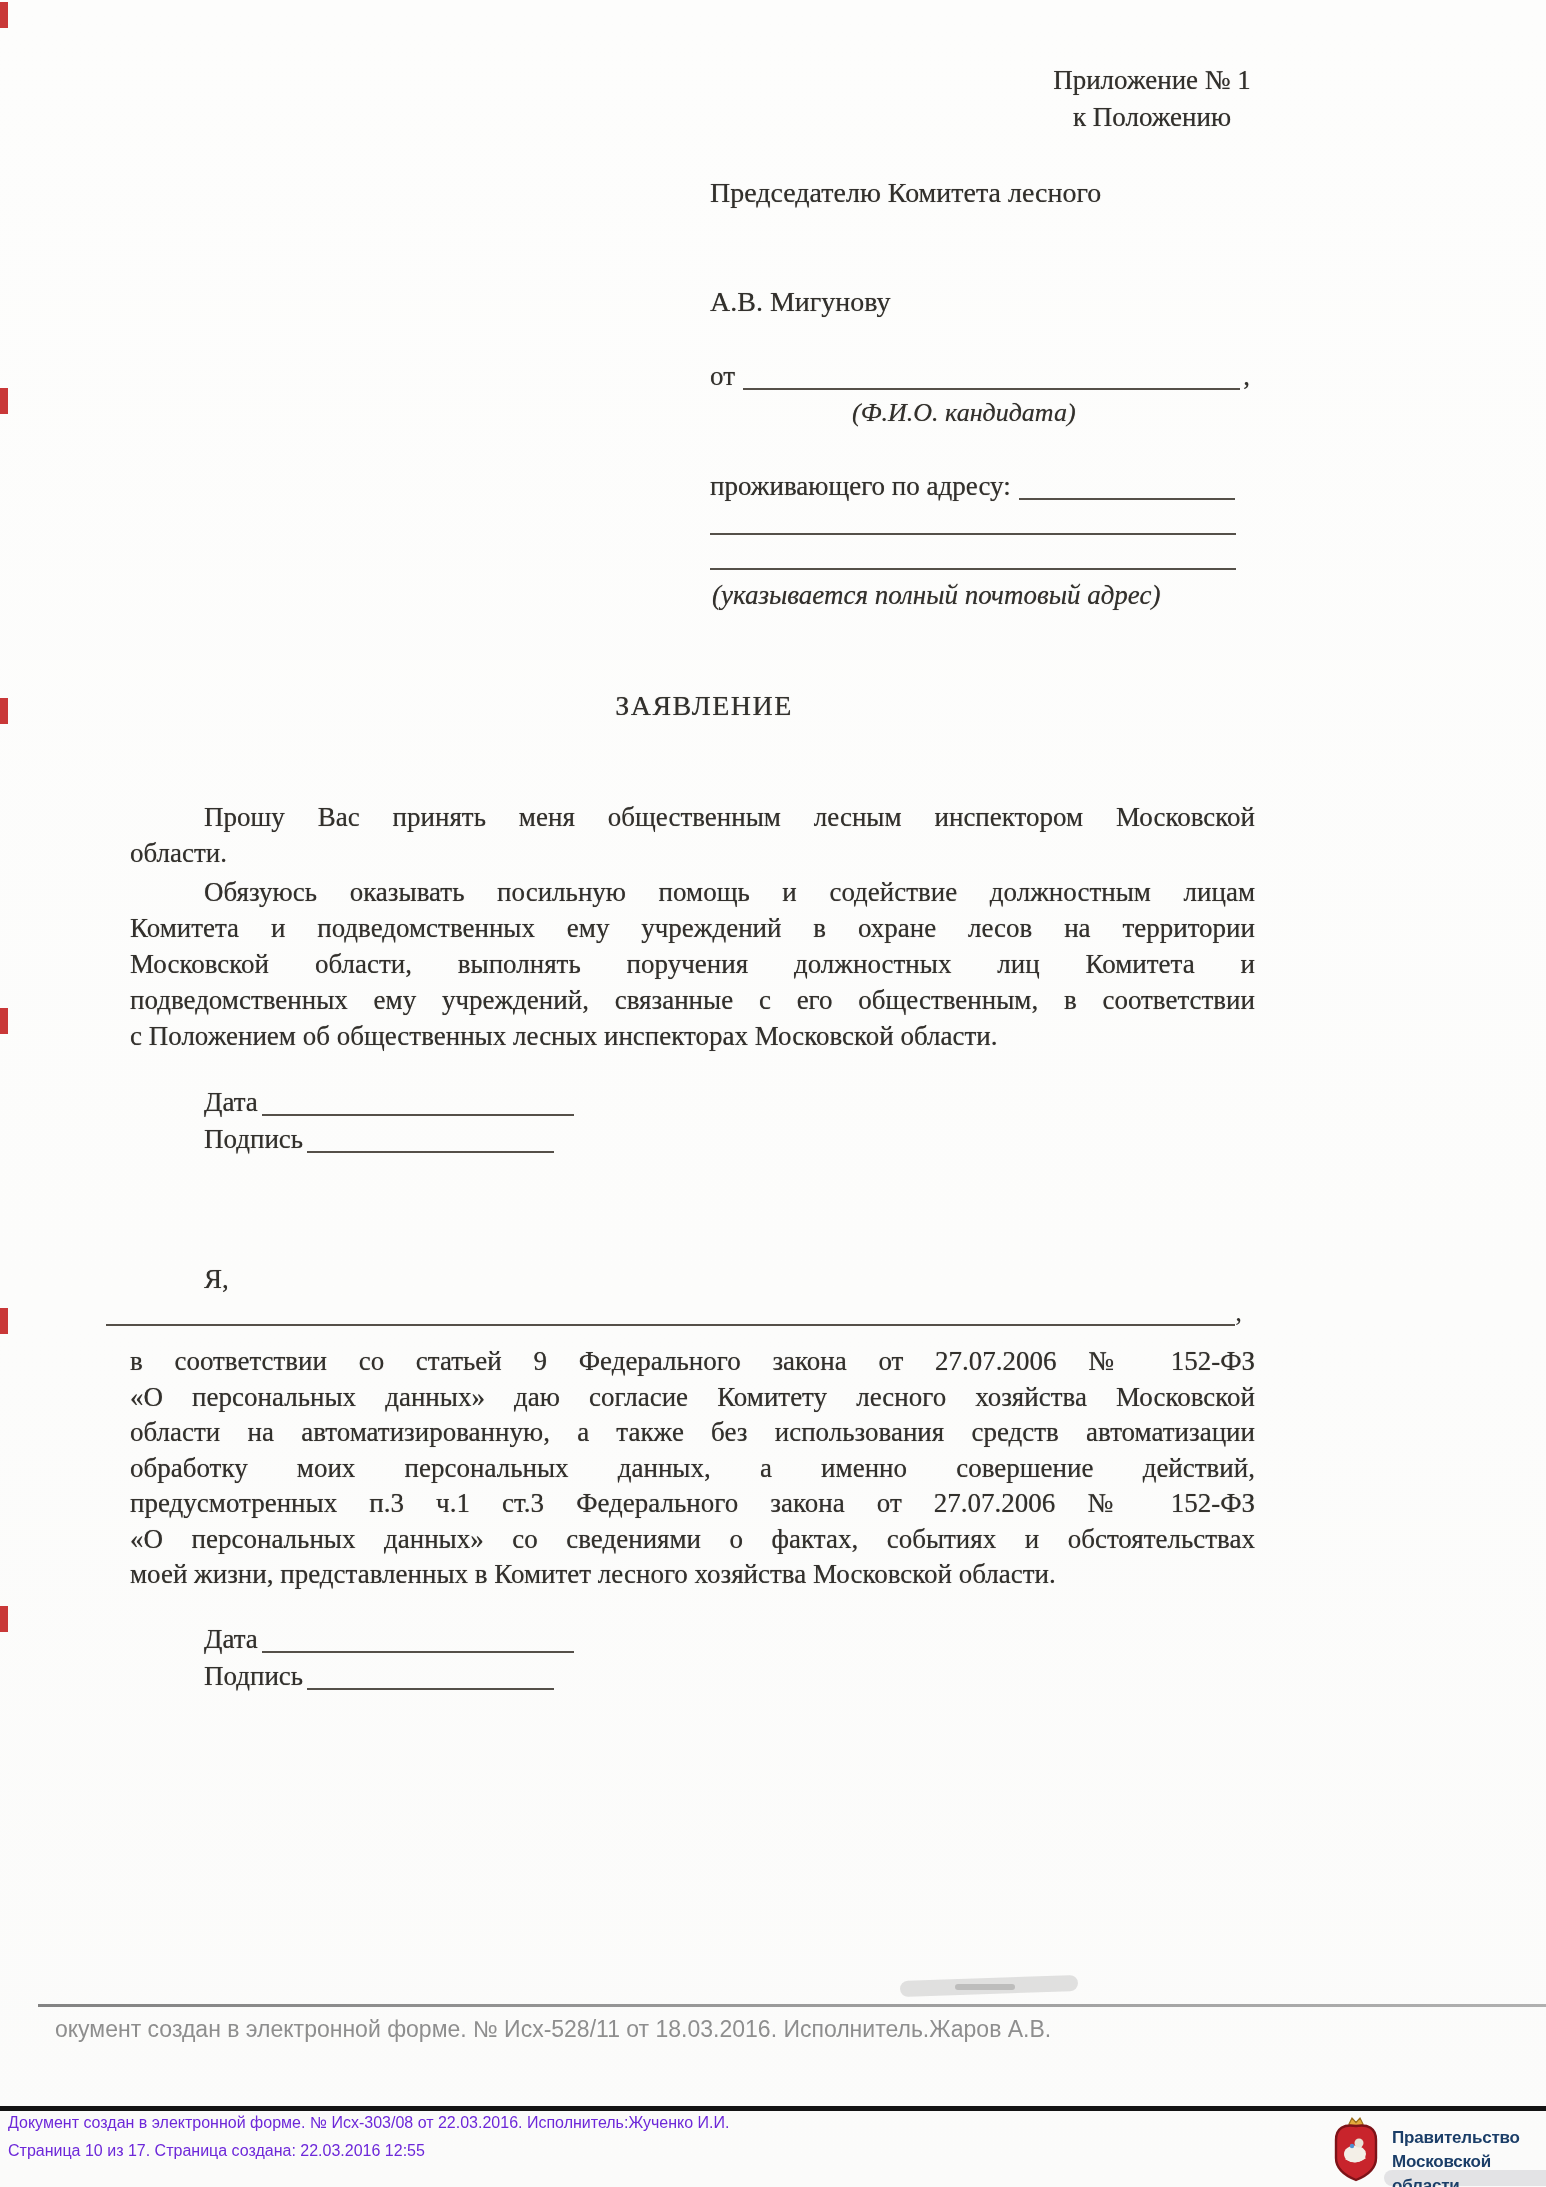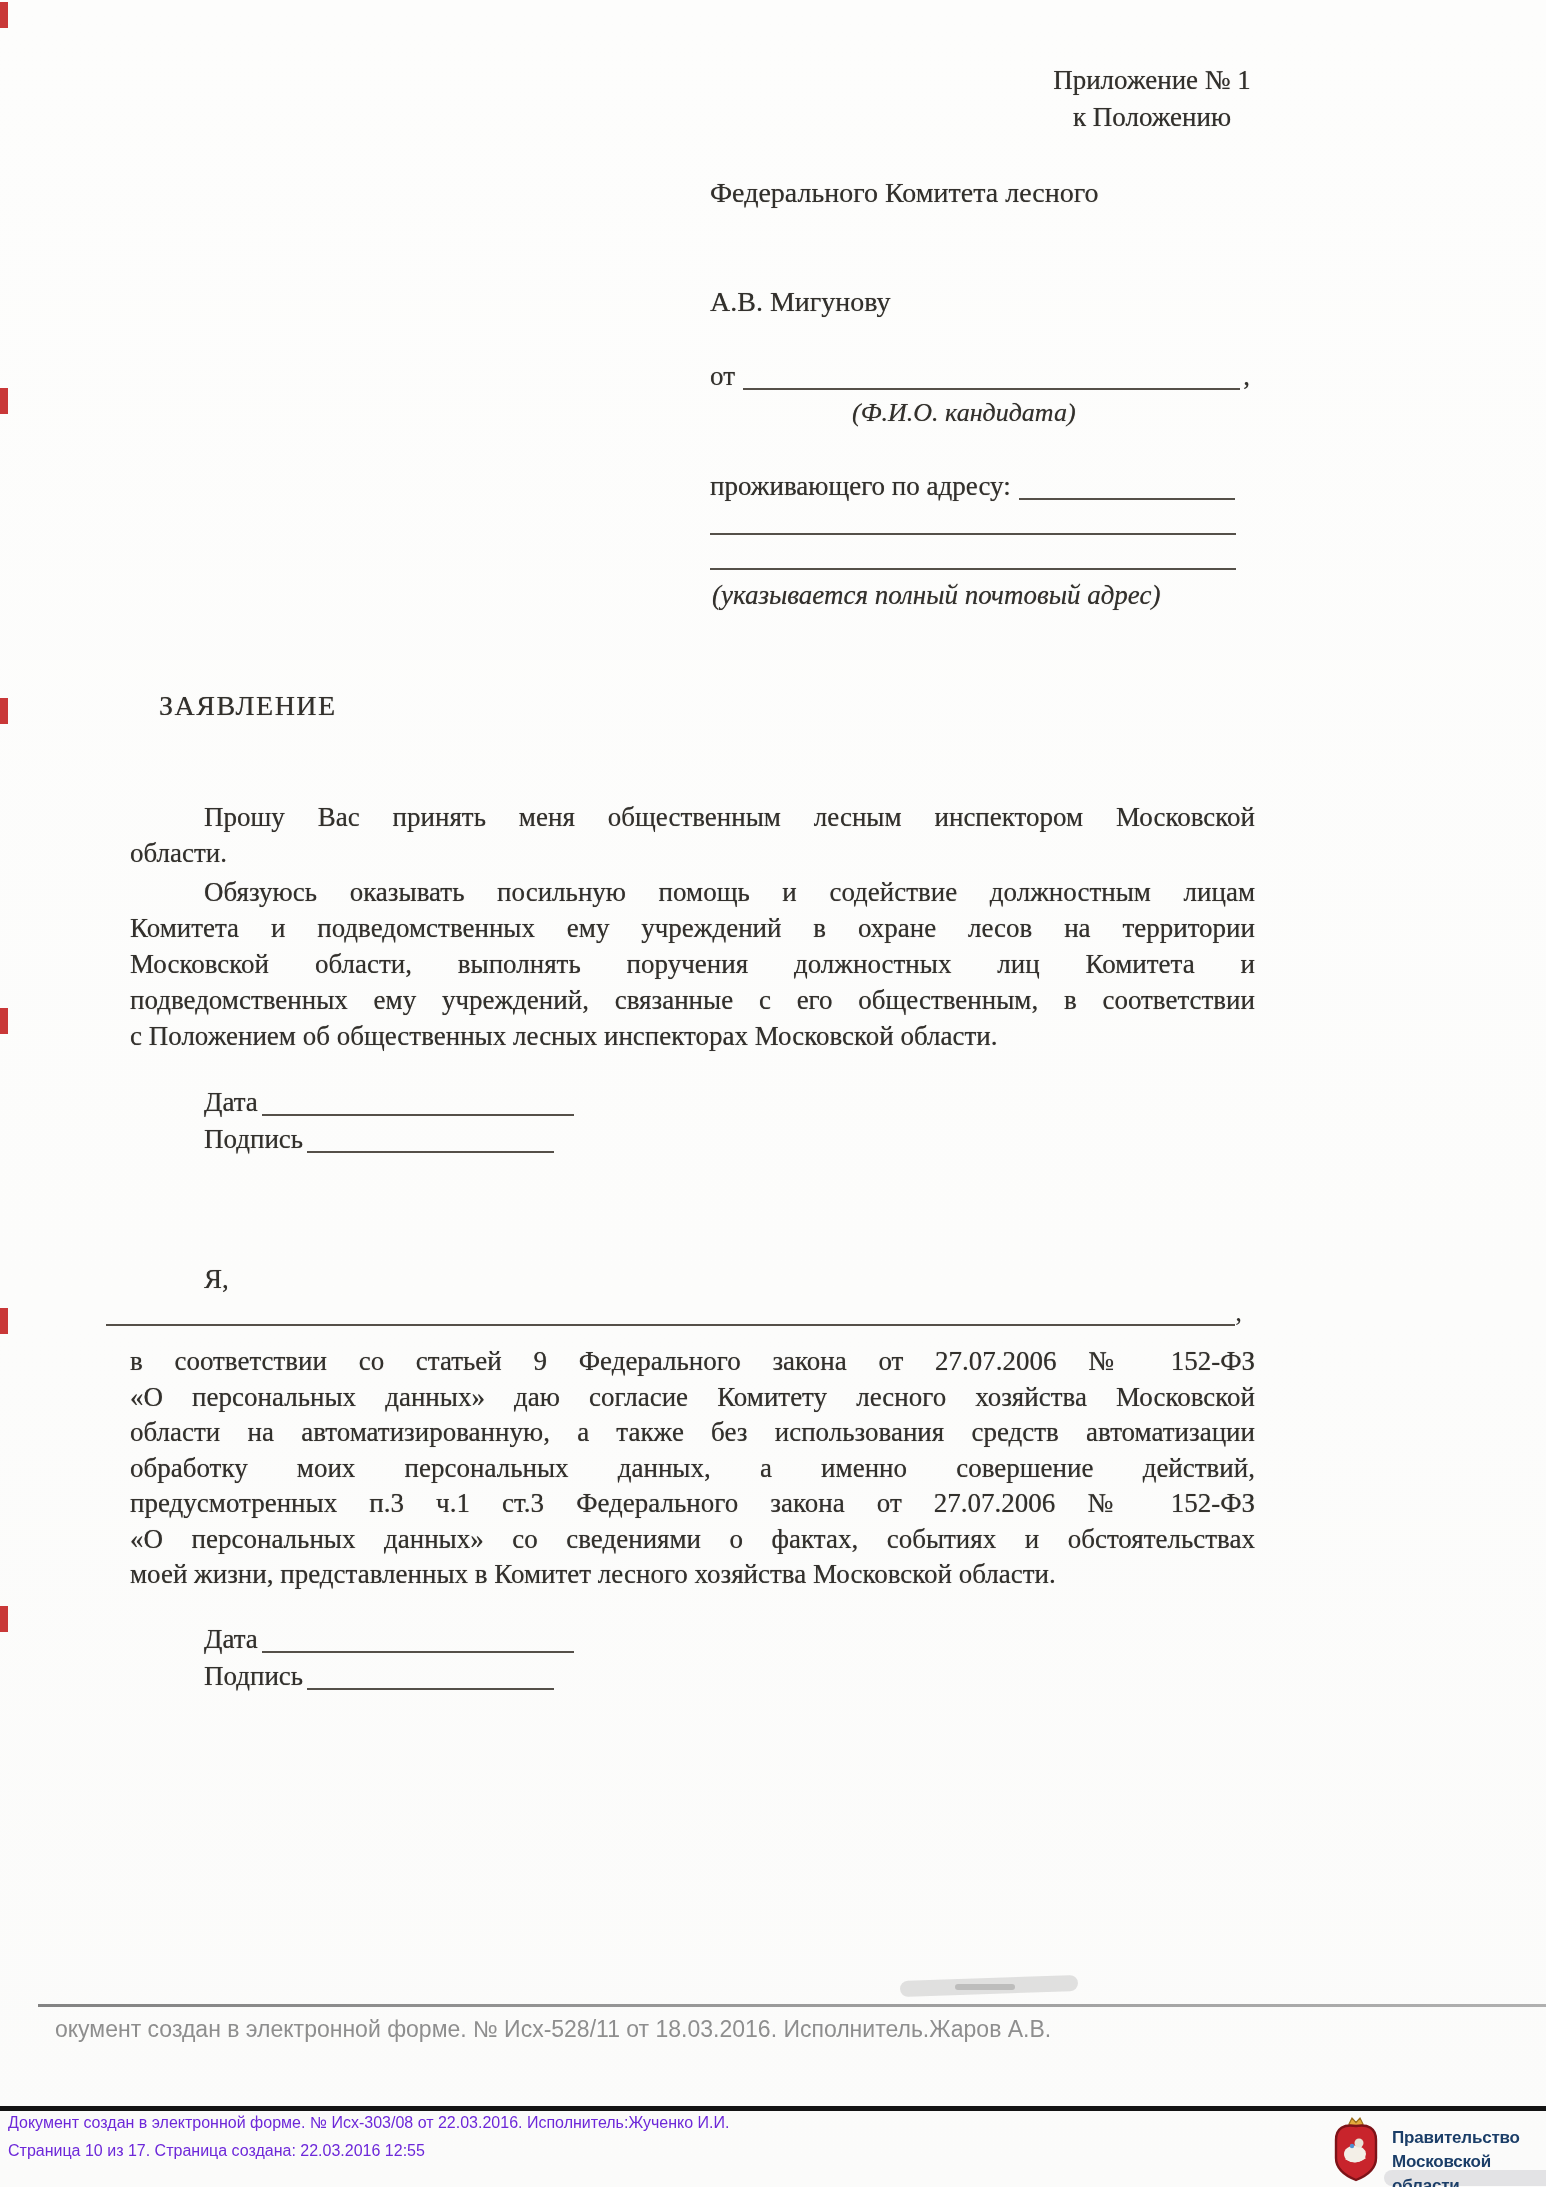--- a/index.html
+++ b/index.html
@@ -19,21 +19,21 @@
   .from-row{left:710px;top:362px;width:540px;display:flex;align-items:flex-end;font-size:27px;height:30px;}
   .fill-line{flex:1;border-bottom:2px solid #555049;height:26px;margin:0 3px 2px 8px;}
   .fio-hint{left:852px;top:398px;font-size:26px;font-style:italic;}
   
   .addr-row{left:710px;top:470px;width:528px;display:flex;align-items:flex-end;font-size:27px;height:32px;}
   .blankline{border-bottom:2px solid #555049;}
   .addr-line2{left:710px;top:505px;width:526px;height:28px;}
   .addr-line3{left:710px;top:540px;width:526px;height:28px;}
   .addr-hint{left:712px;top:580px;font-size:27px;font-style:italic;}
   
-  .title{left:159px;top:690px;width:1054px;text-align:left;font-size:28px;letter-spacing:1.5px;}
+  .title{left:177px;top:690px;width:1054px;text-align:center;font-size:28px;letter-spacing:1.5px;}
   
   .para{left:130px;width:1125px;font-size:27px;}
   .p1{top:799px;line-height:36px;}
   .p2{top:874px;line-height:36px;}
   .consent-body{top:1344px;line-height:35.5px;}
   .jline{text-align:justify;text-align-last:justify;white-space:nowrap;}
   .jline.last{text-align:left;text-align-last:left;white-space:normal;}
   .indent-first .jline.first{text-indent:74px;}
   
   .ds-row{left:204px;display:flex;align-items:flex-end;font-size:27px;height:34px;}
@@ -69,21 +69,21 @@
 <div class="abs redmark" style="top:1008px"></div>
 <div class="abs redmark" style="top:1308px"></div>
 <div class="abs redmark" style="top:1606px"></div>
 
 <div class="abs appendix scanblur">
   <div>Приложение № 1</div>
   <div>к Положению</div>
 </div>
 
 <div class="abs addressee scanblur">
-  <div>Федерального Комитета лесного</div>
+  <div>Председателю Комитета лесного</div>
 </div>
 <div class="abs recipient scanblur">А.В. Мигунову</div>
 
 <div class="abs from-row scanblur">
   <span>от</span>
   <span class="fill-line"></span>
   <span>,</span>
 </div>
 <div class="abs fio-hint scanblur">(Ф.И.О. кандидата)</div>
 

